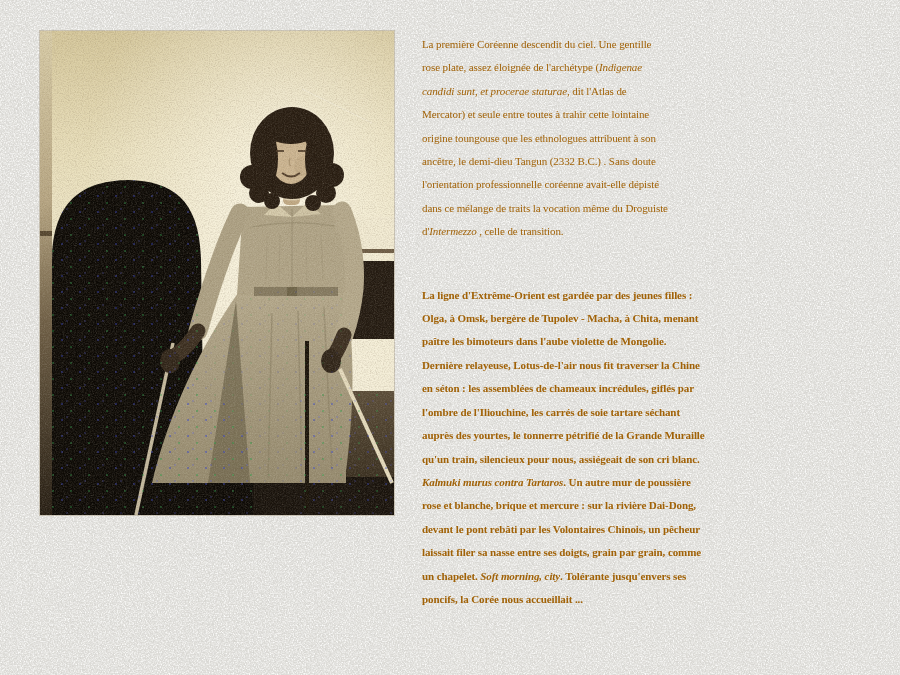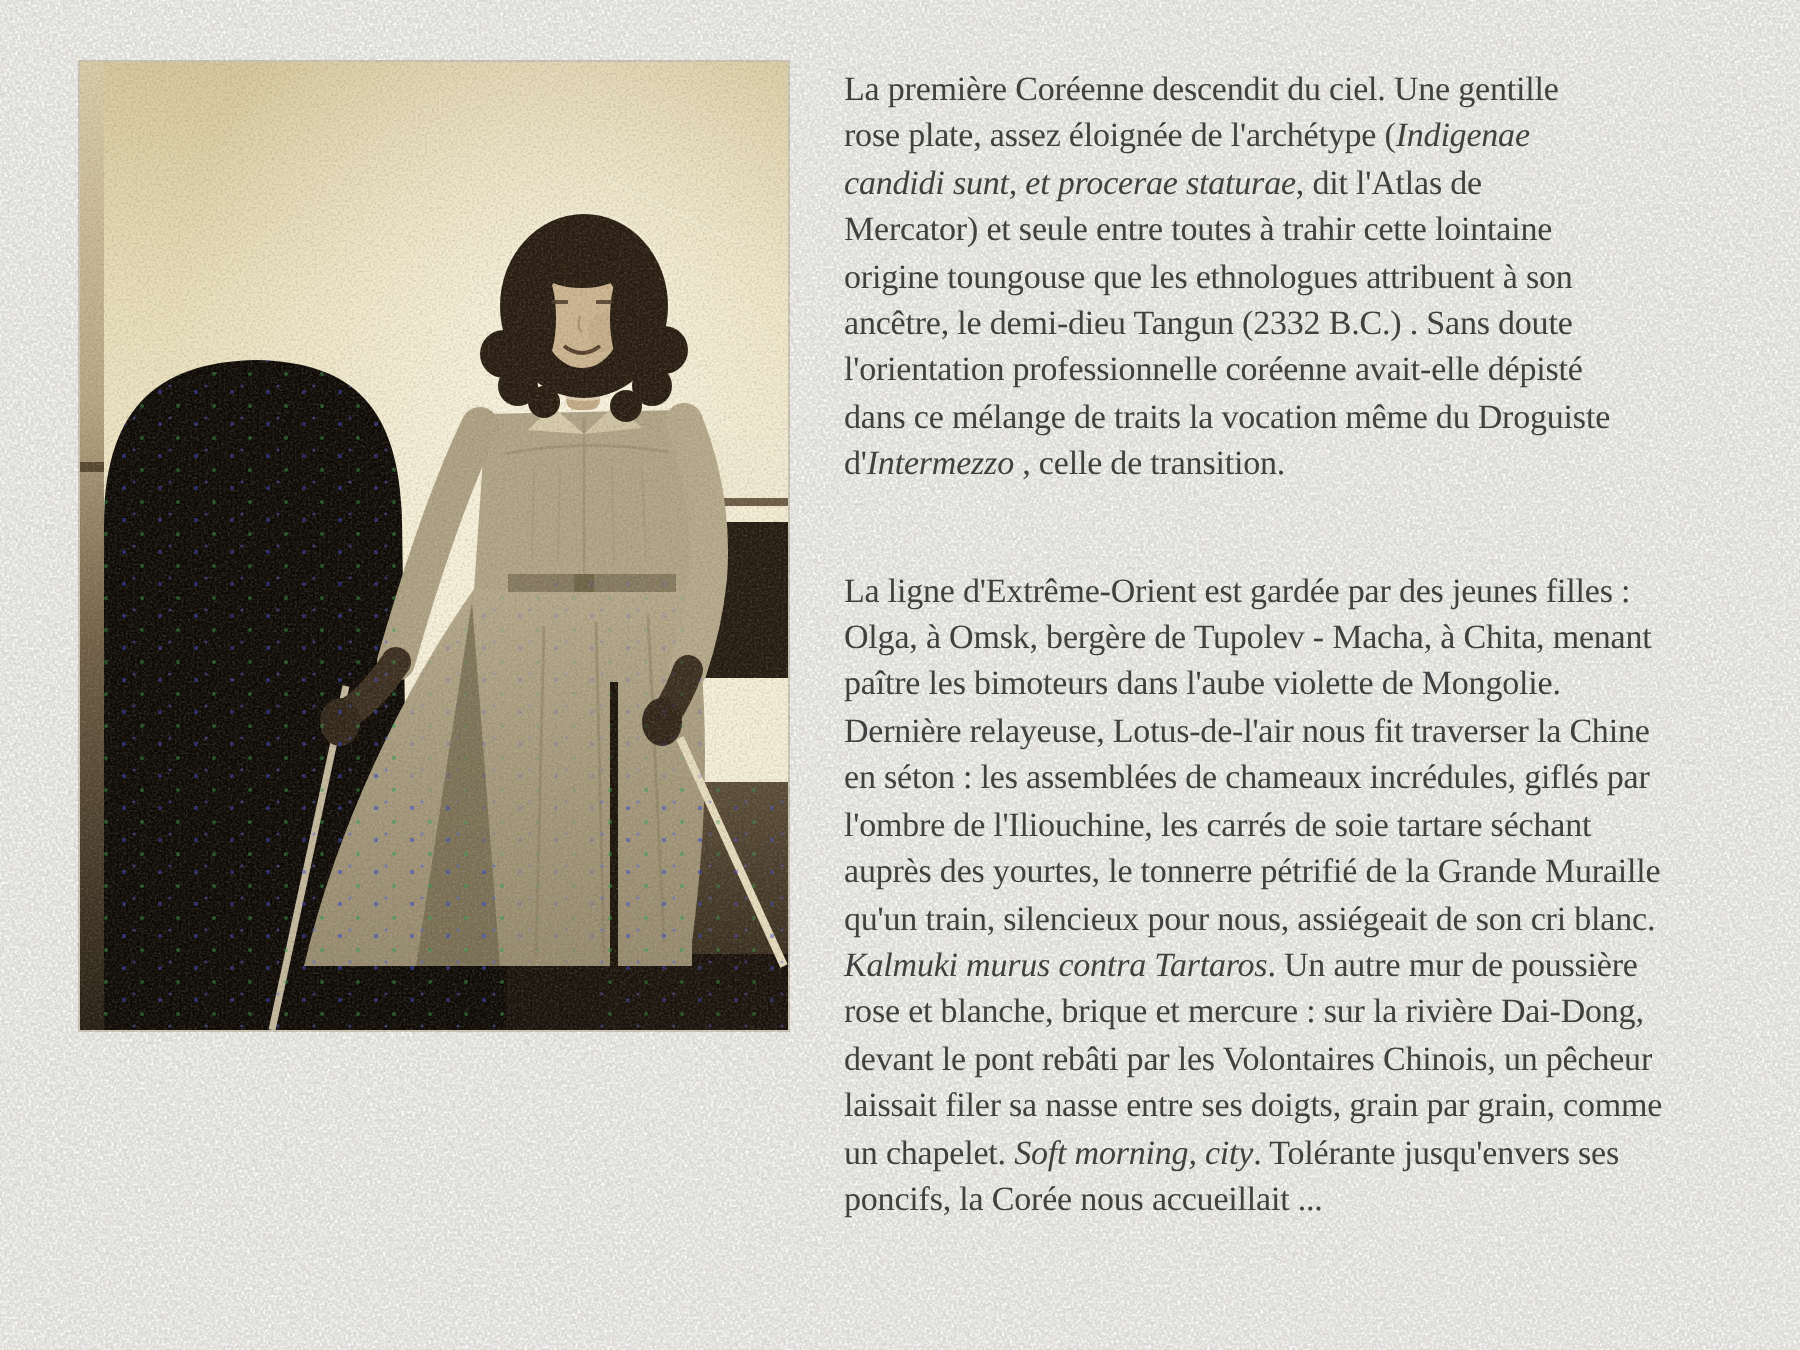--- a/index.html
+++ b/index.html
@@ -10,25 +10,25 @@
   }
   .texture{position:absolute;left:0;top:0;z-index:0;pointer-events:none;}
   .photo{
     position:absolute;left:40px;top:31px;width:354px;height:484px;z-index:2;
     box-shadow:0 0 0 1px rgba(145,130,95,.35);
     overflow:hidden;
   }
   .photo svg{display:block;}
   .article{
     position:absolute;left:422px;top:33px;width:478px;z-index:2;
-    font-size:17px;line-height:23.4px;color:#404040;
+    font-size:11px;line-height:23.4px;color:#a16207;
     letter-spacing:-0.1px;
   }
   .article p{margin:0;}
-  .article p + p{margin-top:40px;}
+  .article p + p{margin-top:40px;font-weight:bold;}
   .article i{font-style:italic;}
 </style>
 </head>
 <body>
 
 <svg class="texture" width="900" height="675" aria-hidden="true">
   <defs>
     <filter id="nzB" x="0" y="0" width="100%" height="100%">
       <feTurbulence type="fractalNoise" baseFrequency="0.35" numOctaves="3" seed="4"></feTurbulence>
       <feColorMatrix type="matrix" values="0 0 0 0 0.60  0 0 0 0 0.59  0 0 0 0 0.56  0.9 0.9 0.9 0 -1.25"></feColorMatrix>

